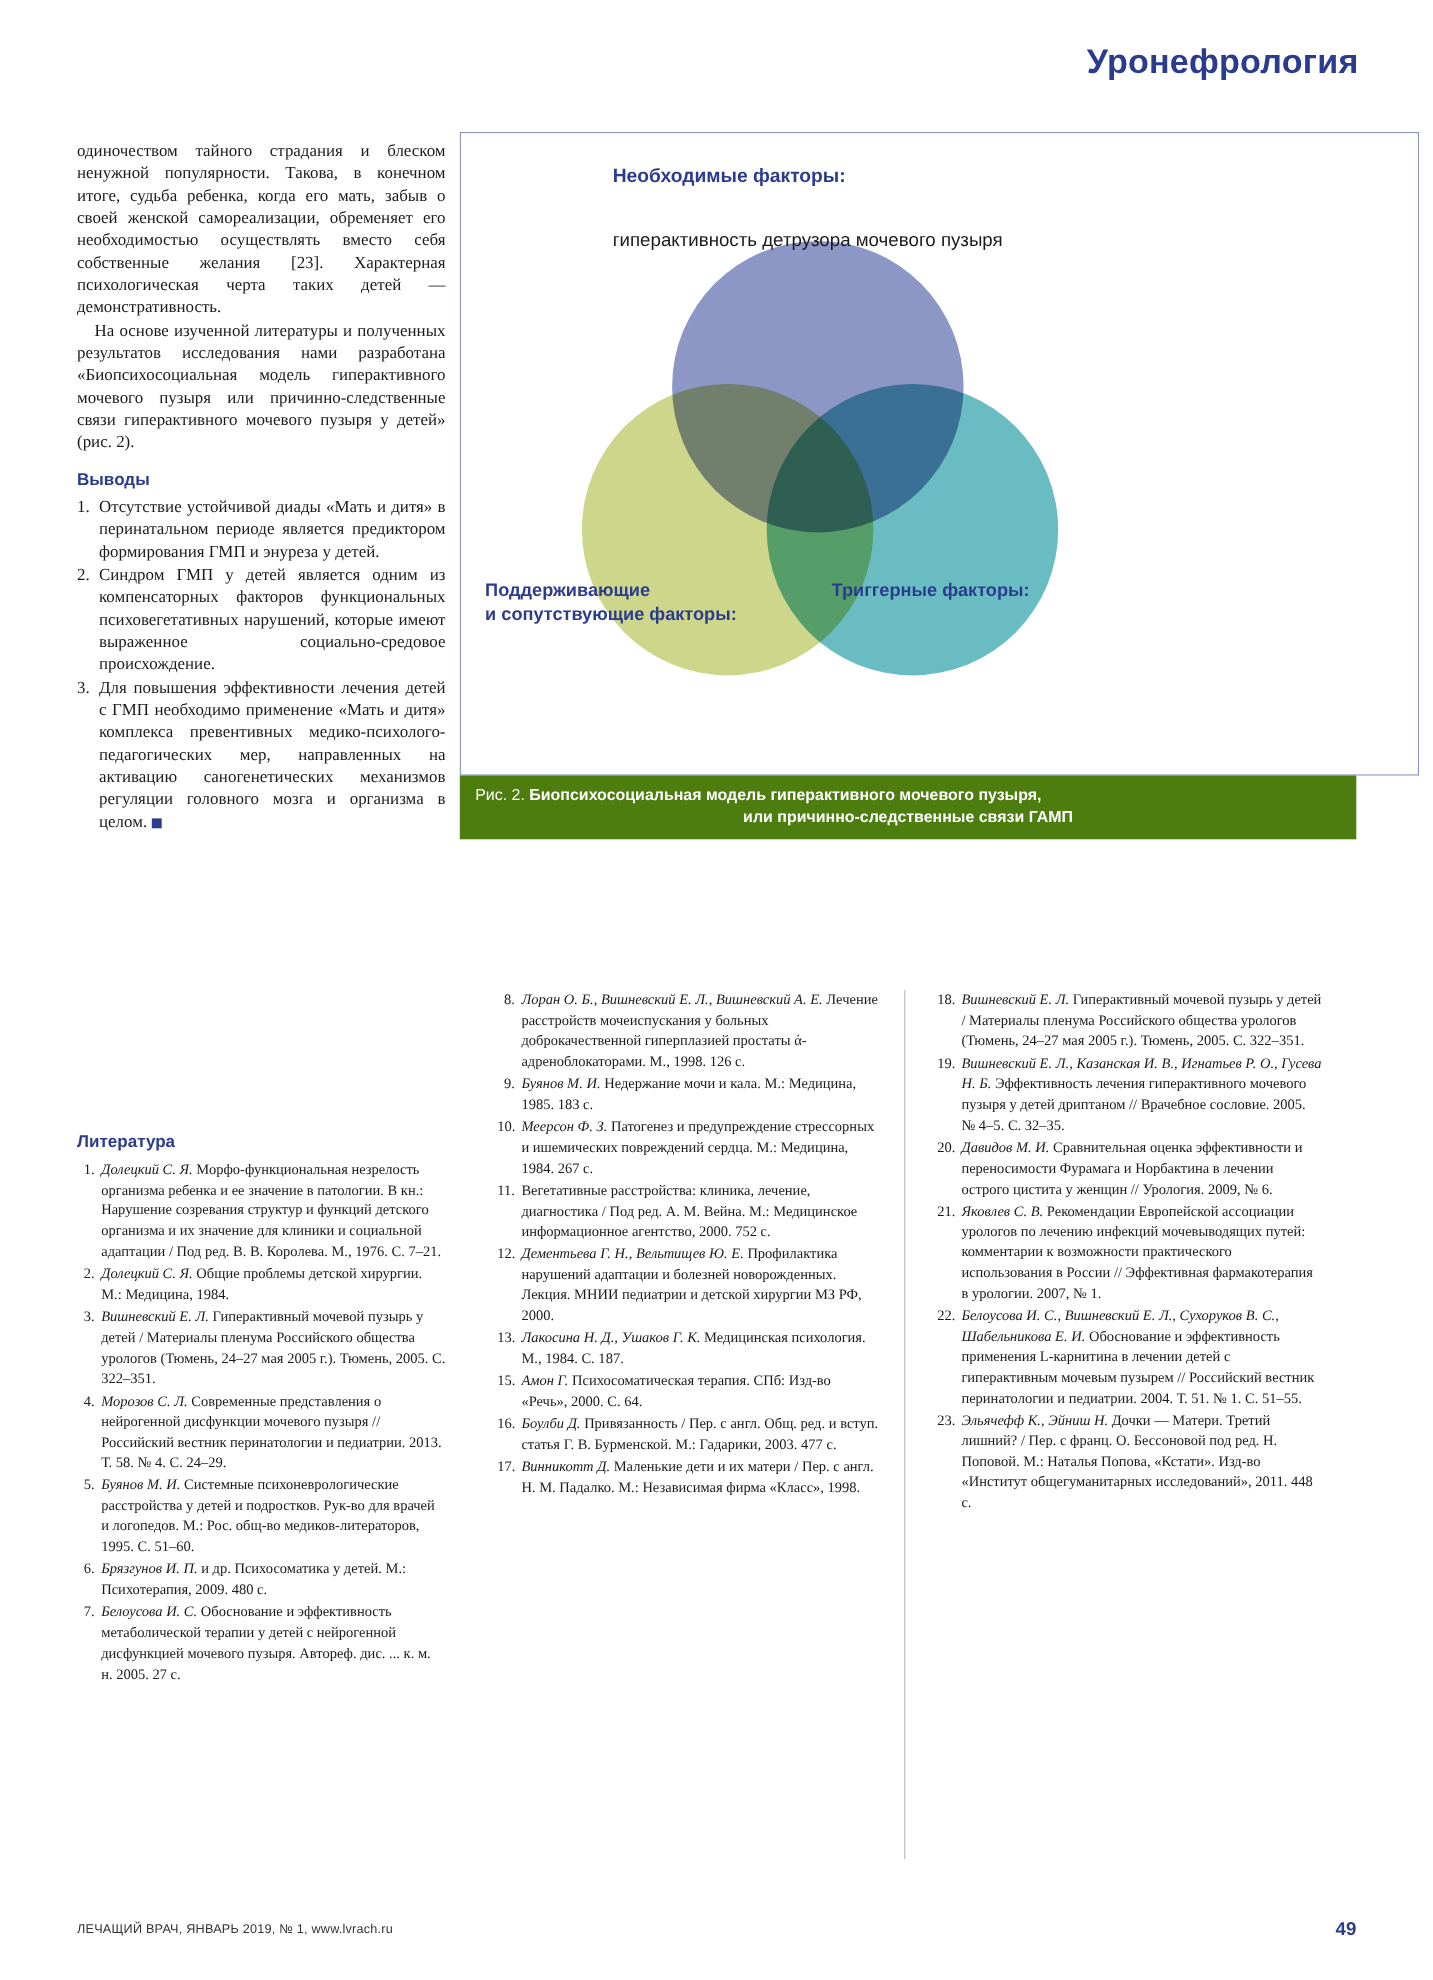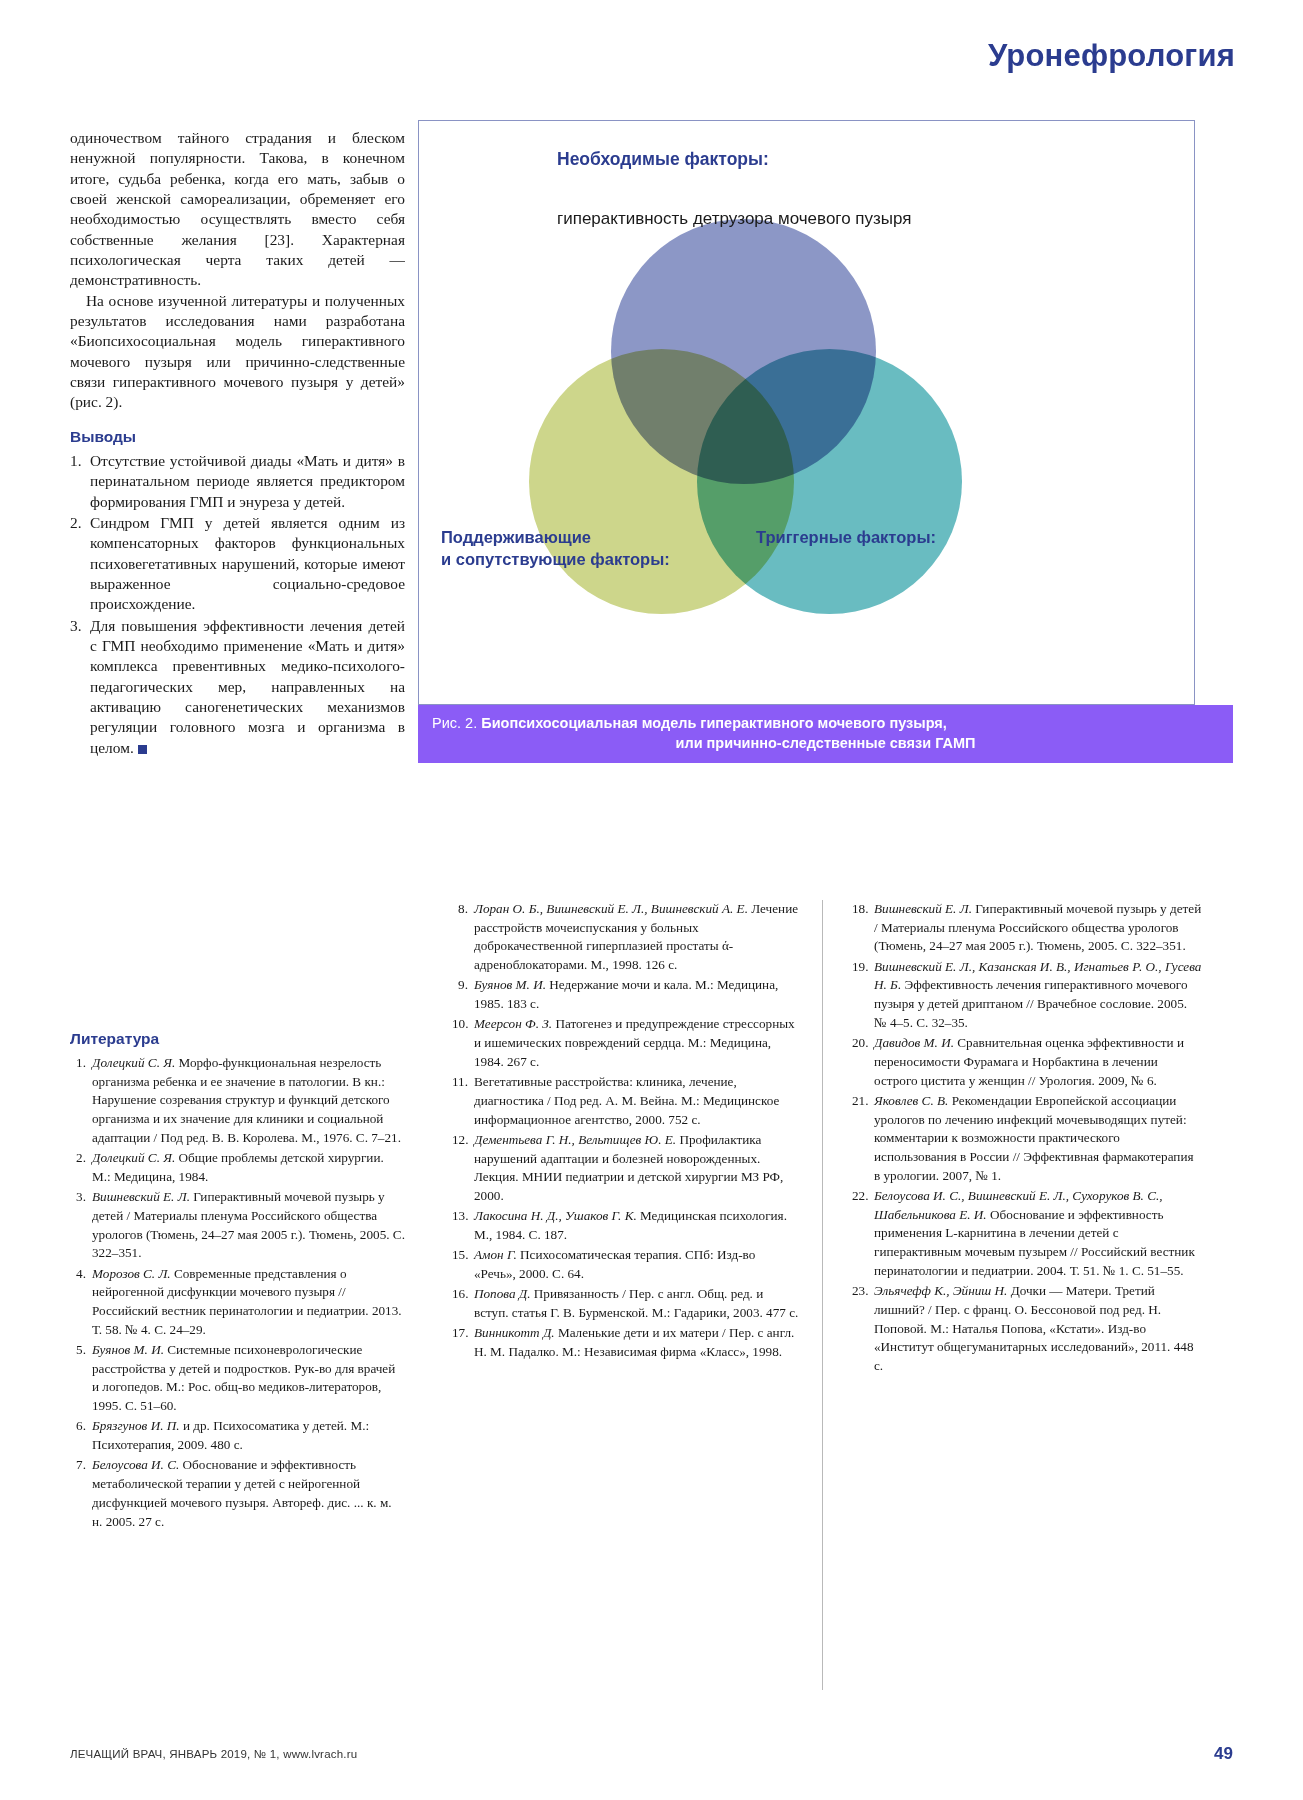--- a/index.html
+++ b/index.html
@@ -79,21 +79,21 @@
     height: 9px;
     background: #2b3c8f;
     margin-left: 4px;
     vertical-align: middle;
   }
   
   .figure-box {
     position: absolute;
     left: 418px;
     top: 120px;
-    width: 777px;
+    width: 872px;
     height: 585px;
     border: 1.5px solid #8a93c4;
     background: #ffffff;
     box-sizing: border-box;
   }
   .venn-wrap {
     position: absolute;
     left: 0; top: 0; right: 0; bottom: 0;
   }
   .circle {
@@ -156,21 +156,21 @@
     font-weight: bold;
     color: #2b3c8f;
     display: block;
   }
   .fig-caption {
     position: absolute;
     left: 418px;
     top: 705px;
     width: 815px;
     box-sizing: border-box;
-    background: #8b5cf6;
+    background: #4d7c0f;
     color: #ffffff;
     font-family: "Liberation Sans", sans-serif;
     font-size: 14.5px;
     line-height: 1.35;
     padding: 9px 14px 10px 14px;
   }
   .fig-caption .rnum { font-weight: normal; }
   .fig-caption .ctxt { font-weight: bold; }
   .fig-caption .line2 { display:block; text-align:center; }
   
@@ -332,21 +332,21 @@
       <li>
         <span class="num">12.</span><em>Дементьева Г. Н., Вельтищев Ю. Е.</em><span> Профилактика нарушений адаптации и болезней новорожденных. Лекция. МНИИ педиатрии и детской хирургии МЗ РФ, 2000.</span>
       </li>
       <li>
         <span class="num">13.</span><em>Лакосина Н. Д., Ушаков Г. К.</em><span> Медицинская психология. М., 1984. С. 187.</span>
       </li>
       <li>
         <span class="num">15.</span><em>Амон Г.</em><span> Психосоматическая терапия. СПб: Изд-во «Речь», 2000. С. 64.</span>
       </li>
       <li>
-        <span class="num">16.</span><em>Попова Д.</em><span> Привязанность / Пер. с англ. Общ. ред. и вступ. статья Г. В. Бурменской. М.: Гадарики, 2003. 477 с.</span>
+        <span class="num">16.</span><em>Боулби Д.</em><span> Привязанность / Пер. с англ. Общ. ред. и вступ. статья Г. В. Бурменской. М.: Гадарики, 2003. 477 с.</span>
       </li>
       <li>
         <span class="num">17.</span><em>Винникотт Д.</em><span> Маленькие дети и их матери / Пер. с англ. Н. М. Падалко. М.: Независимая фирма «Класс», 1998.</span>
       </li>
     </ol>
   </div>
 
   <div class="col-divider" id="div1"></div>
 
   <div class="ref-col" id="ref-col-3">

